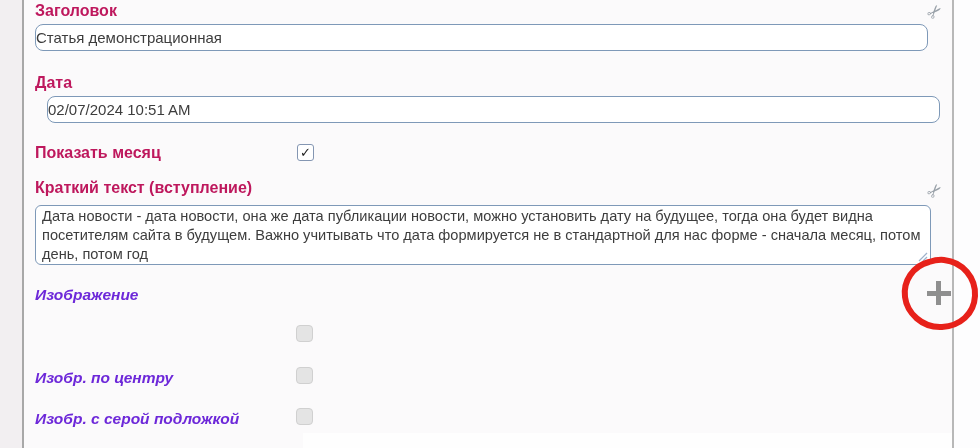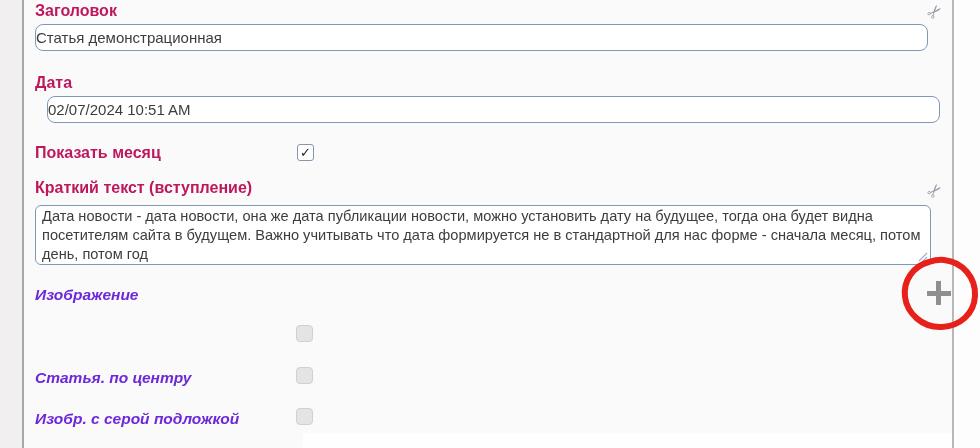--- a/index.html
+++ b/index.html
@@ -109,21 +109,21 @@
   </svg>
 
   <div class="disabled-label" style="top:286px;">Изображение</div>
   <div class="add-image-button">
     <span class="plus-bar plus-h"></span>
     <span class="plus-bar plus-v"></span>
   </div>
 
   <div class="checkbox disabled" style="left:296px;top:325px;"></div>
 
-  <div class="disabled-label" style="top:369px;">Статья. по центру</div>
+  <div class="disabled-label" style="top:369px;">Изобр. по центру</div>
   <div class="checkbox disabled" style="left:296px;top:367px;"></div>
 
   <div class="disabled-label" style="top:410px;">Изобр. с серой подложкой</div>
   <div class="checkbox disabled" style="left:296px;top:408px;"></div>
 
   <div class="next-section"></div>
 
   <div class="right-border"></div>
   <div class="right-strip"></div>
 

